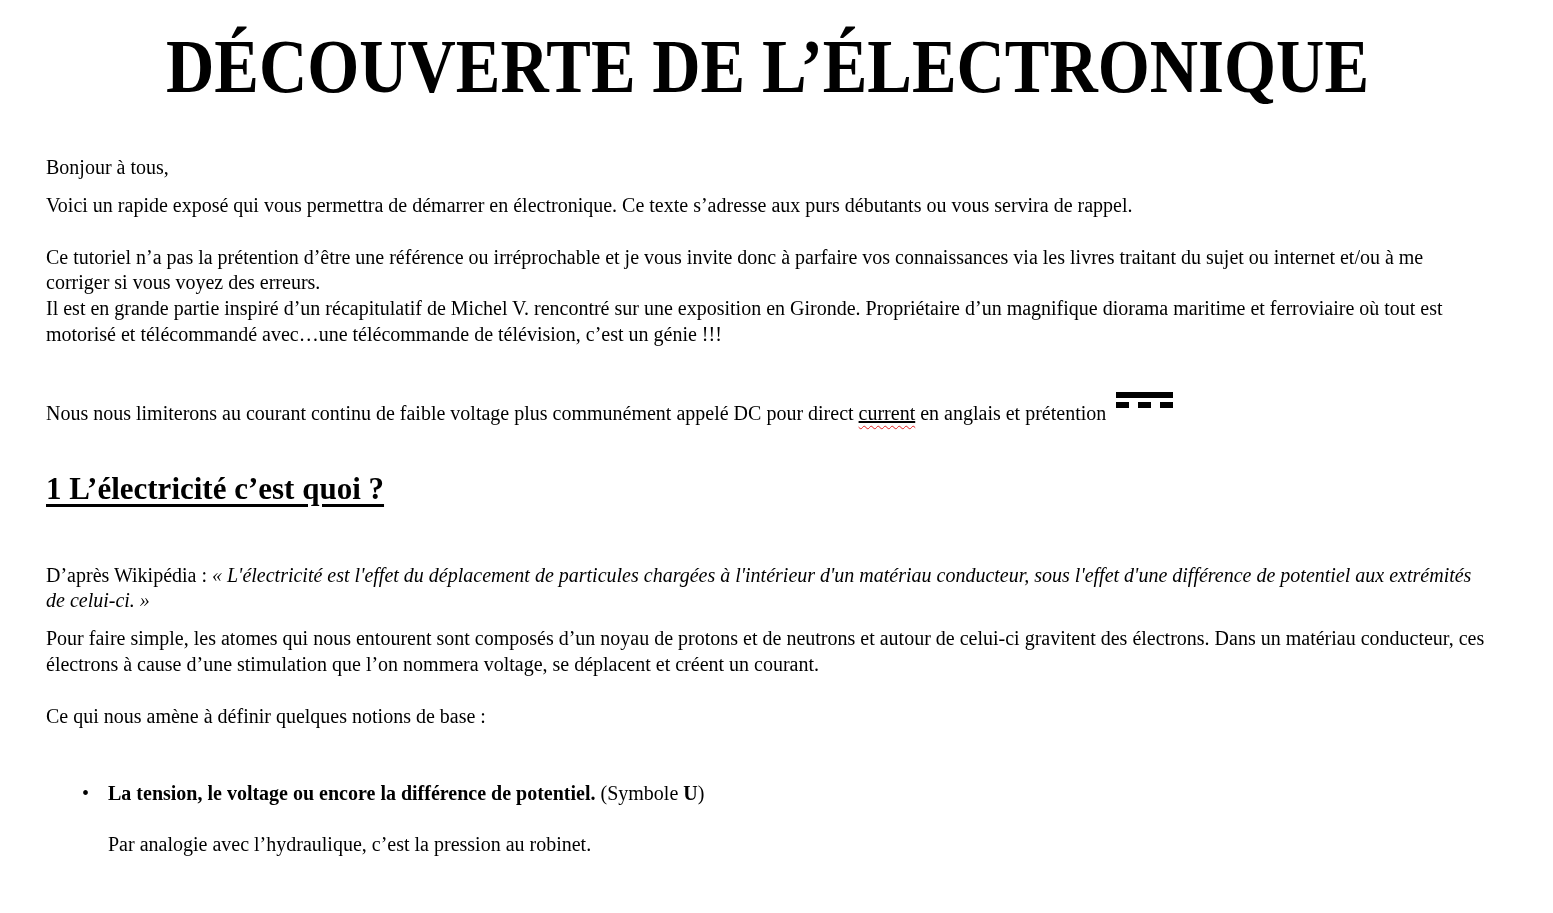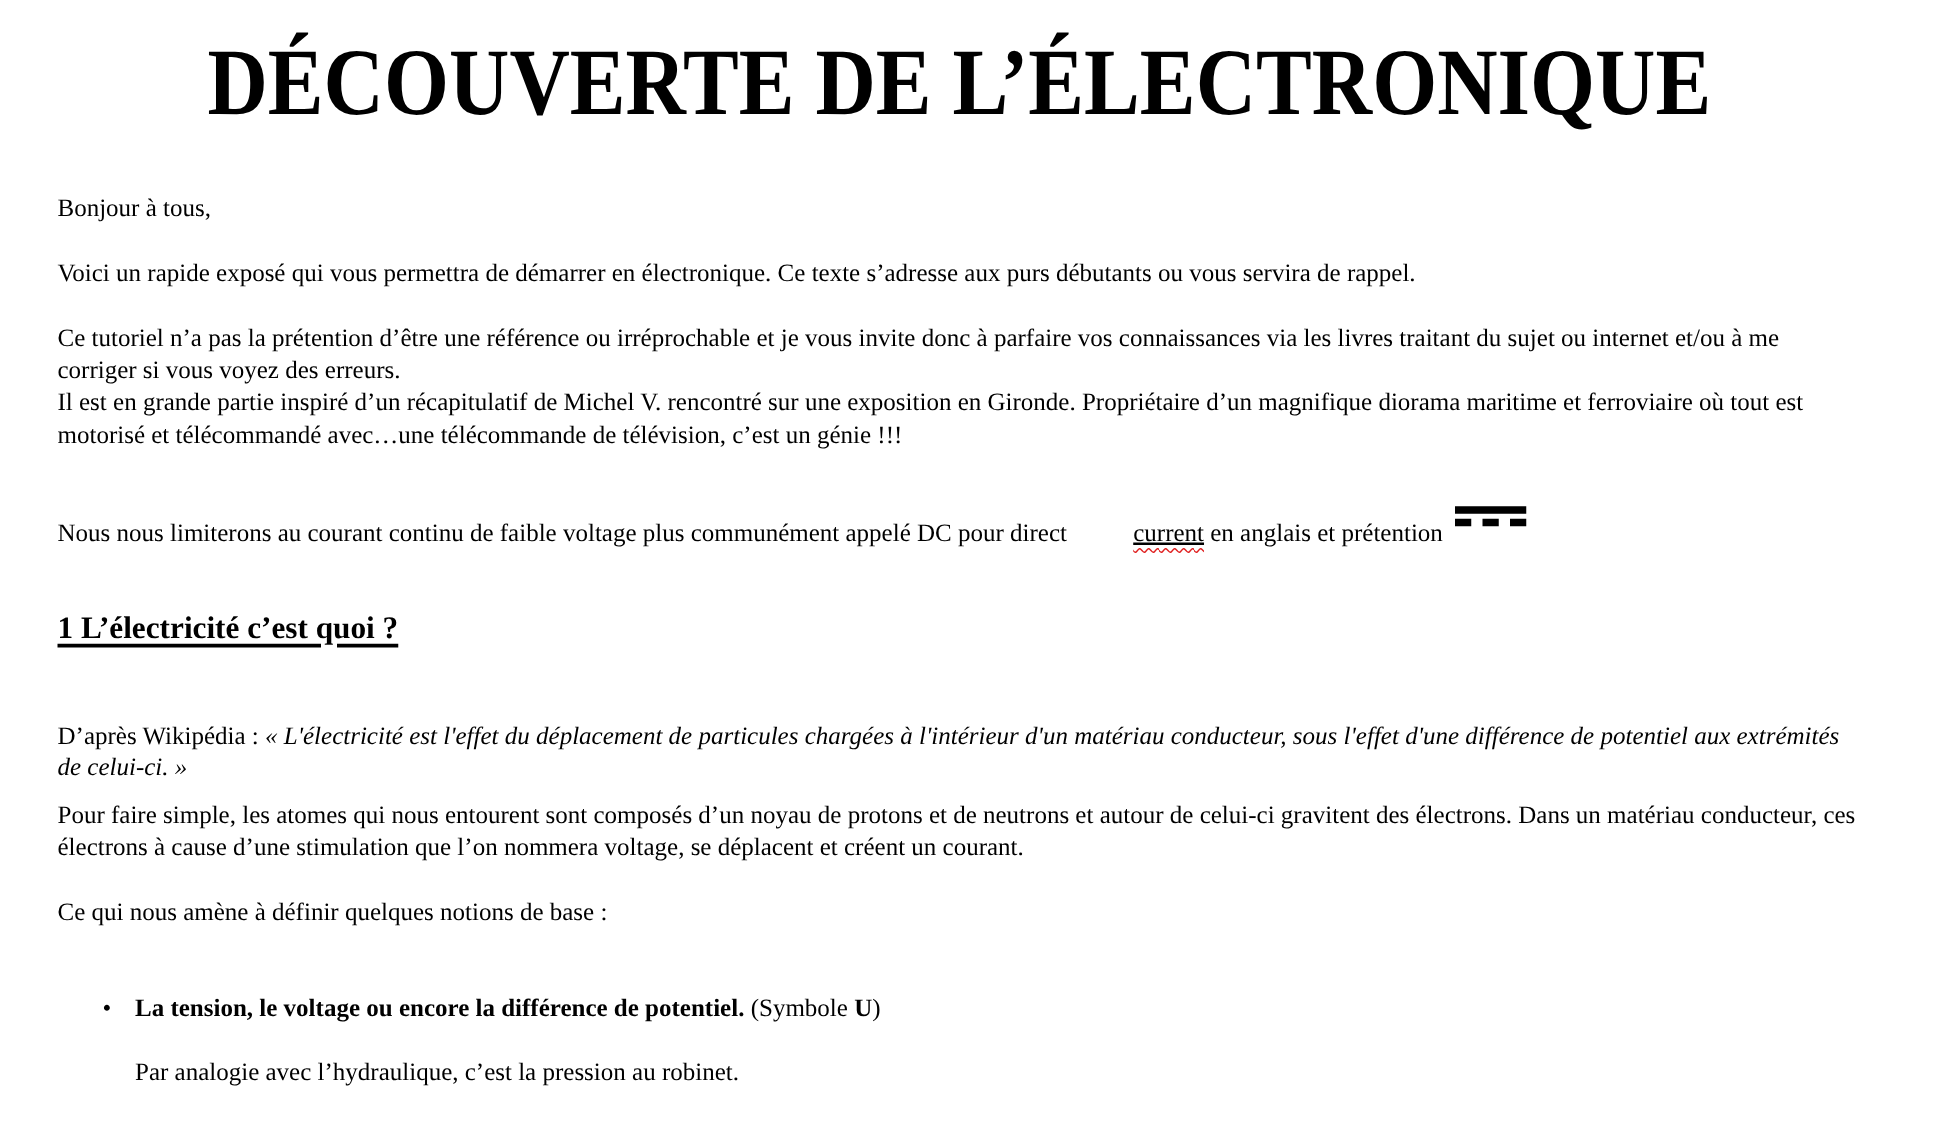--- a/index.html
+++ b/index.html
@@ -18,40 +18,40 @@
     margin: 28px 0 51px 0;
     font-size: 76px;
     line-height: 76px;
     font-weight: bold;
     text-align: center;
     white-space: nowrap;
     transform: scaleX(0.88);
     transform-origin: 50% 0;
   }
   p { margin: 0; }
-  .p-greeting  { margin-bottom: 26px; }
+  .p-greeting  { margin-bottom: 12px; }
   .p-intro     { margin-bottom: 26px; }
   .p-tutorial  { margin-bottom: 53px; }
   .p-dc        { margin-bottom: 0; }
   h2.section-heading {
     margin: 44px 0 0 0;
-    font-size: 25px;
+    font-size: 31px;
     line-height: 36px;
     font-weight: bold;
     text-decoration: underline;
     text-decoration-thickness: 3px;
     text-underline-offset: 5px;
   }
   .p-quote   { margin: 56px 0 12px 0; }
   .p-simple  { margin-bottom: 26px; }
   .p-notions { margin-bottom: 51px; }
 
   .b { font-weight: bold; }
   .i { font-style: italic; }
-  .u { text-decoration: underline; margin-left: 48px; }
+  .u { text-decoration: underline; }
   .squiggle {
     text-decoration: underline wavy #e02020 1px;
     text-underline-offset: 5px;
   }
 
   ul.def-list { margin: 0; padding: 0; list-style: none; }
   ul.def-list li { position: relative; padding-left: 62px; }
   .bullet-dot { position: absolute; left: 36px; top: 0; }
 
   

